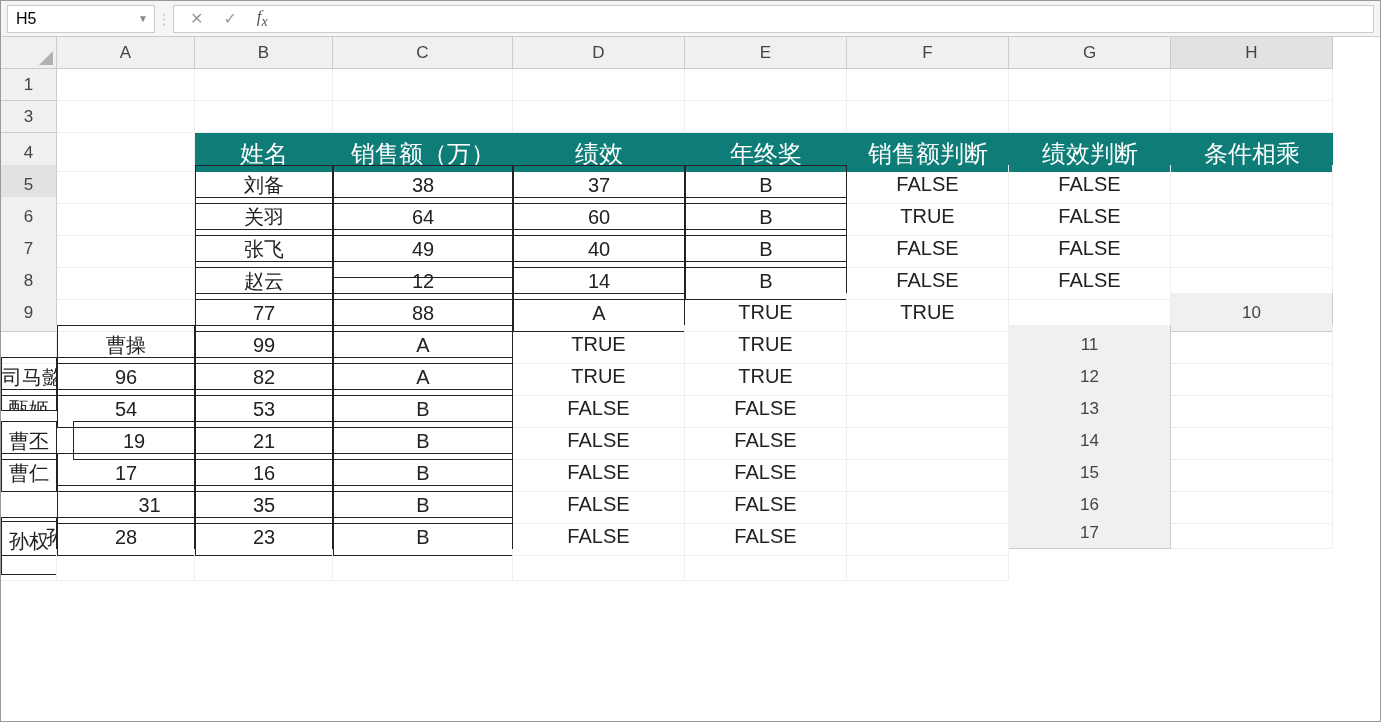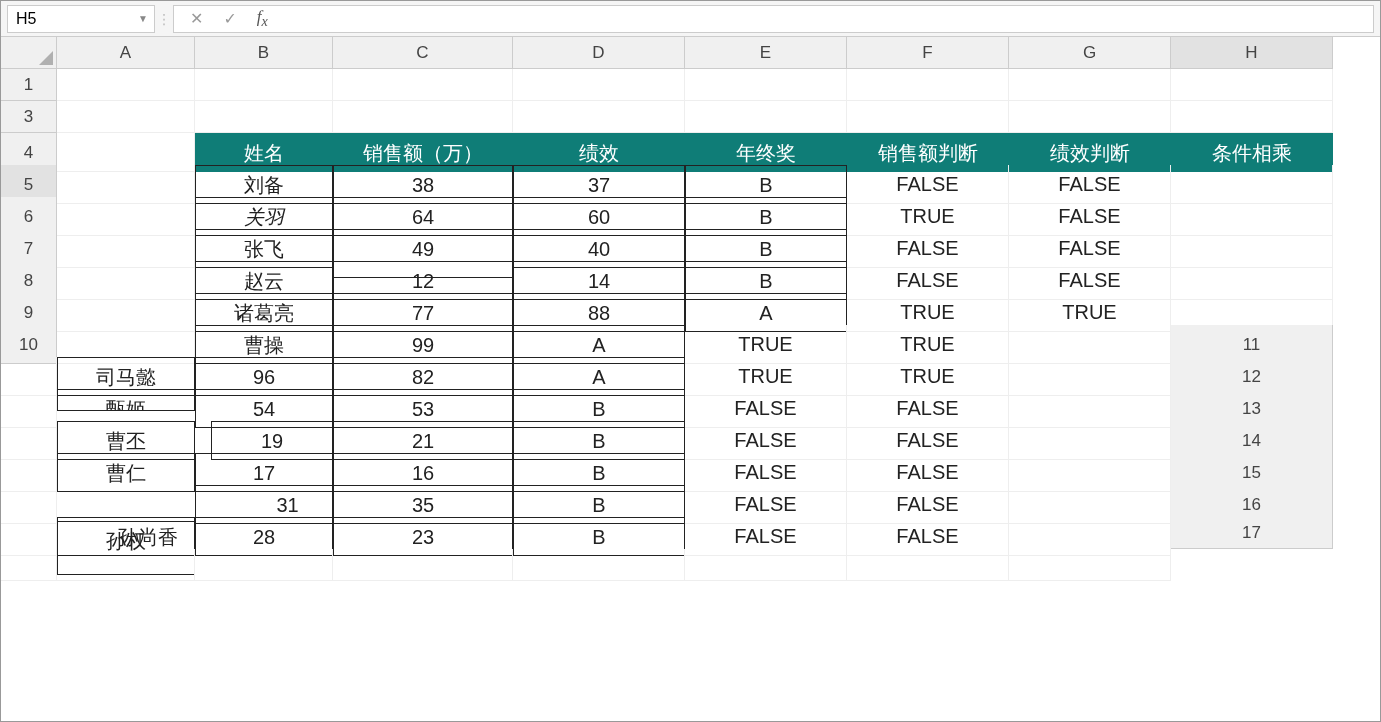--- a/index.html
+++ b/index.html
@@ -123,21 +123,21 @@
     color: #222;
     font-size: 20px;
     overflow: hidden;
     white-space: nowrap;
   }
 
   .hdr {
     background: #0f7d77;
     color: #fff;
     border: 1px solid #0f7d77;
-    font-size: 20px;
+    font-size: 24px;
   }
   .boxed {
     border: 1px solid #222;
   }
 
   .col-head.active, .row-head.active {
     background: #e2e2e2;
   }
 </style>
 </head>
@@ -200,21 +200,21 @@
     <div class="cell" style="height: 39px; line-height: 39px;"></div>
     <div class="cell boxed" style="height: 39px; line-height: 39px;">刘备</div>
     <div class="cell boxed" style="height: 39px; line-height: 39px;">38</div>
     <div class="cell boxed" style="height: 39px; line-height: 39px;">37</div>
     <div class="cell boxed" style="height: 39px; line-height: 39px;">B</div>
     <div class="cell" style="height: 39px; line-height: 39px;">FALSE</div>
     <div class="cell" style="height: 39px; line-height: 39px;">FALSE</div>
     <div class="cell" style="height: 39px; line-height: 39px;"></div>
     <div class="row-head" style="height: 39px; line-height: 39px;">6</div>
     <div class="cell" style="height: 39px; line-height: 39px;"></div>
-    <div class="cell boxed" style="height: 39px; line-height: 39px; font-style: italic;">关羽</div>
+    <div class="cell boxed" style="height: 39px; line-height: 39px;">关羽</div>
     <div class="cell boxed" style="height: 39px; line-height: 39px;">64</div>
     <div class="cell boxed" style="height: 39px; line-height: 39px;">60</div>
     <div class="cell boxed" style="height: 39px; line-height: 39px;">B</div>
     <div class="cell" style="height: 39px; line-height: 39px;">TRUE</div>
     <div class="cell" style="height: 39px; line-height: 39px;">FALSE</div>
     <div class="cell" style="height: 39px; line-height: 39px;"></div>
     <div class="row-head" style="height: 39px; line-height: 39px;">7</div>
     <div class="cell" style="height: 39px; line-height: 39px;"></div>
     <div class="cell boxed" style="height: 39px; line-height: 39px;">张飞</div>
     <div class="cell boxed" style="height: 49px; line-height: 39px;">49</div>
@@ -227,21 +227,20 @@
     <div class="cell" style="height: 39px; line-height: 39px;"></div>
     <div class="cell boxed" style="height: 39px; line-height: 39px;">赵云</div>
     <div class="cell boxed" style="height: 39px; line-height: 39px;">12</div>
     <div class="cell boxed" style="height: 39px; line-height: 39px;">14</div>
     <div class="cell boxed" style="height: 39px; line-height: 39px;">B</div>
     <div class="cell" style="height: 39px; line-height: 39px;">FALSE</div>
     <div class="cell" style="height: 39px; line-height: 39px;">FALSE</div>
     <div class="cell" style="height: 39px; line-height: 39px;"></div>
     <div class="row-head" style="height: 39px; line-height: 39px;">9</div>
     <div class="cell" style="height: 39px; line-height: 39px;"></div>
-    <div class="cell boxed" style="height: 39px; line-height: 39px;">诸葛亮</div>
     <div class="cell boxed" style="height: 39px; line-height: 39px;">77</div>
     <div class="cell boxed" style="height: 39px; line-height: 39px;">88</div>
     <div class="cell boxed" style="height: 39px; line-height: 39px;">A</div>
     <div class="cell" style="height: 39px; line-height: 39px;">TRUE</div>
     <div class="cell" style="height: 39px; line-height: 39px;">TRUE</div>
     <div class="cell" style="height: 39px; line-height: 39px;"></div>
     <div class="row-head" style="height: 39px; line-height: 39px;">10</div>
     <div class="cell" style="height: 39px; line-height: 39px;"></div>
     <div class="cell boxed" style="height: 39px; line-height: 39px;">曹操</div>
     <div class="cell boxed" style="height: 39px; line-height: 39px;">99</div>

